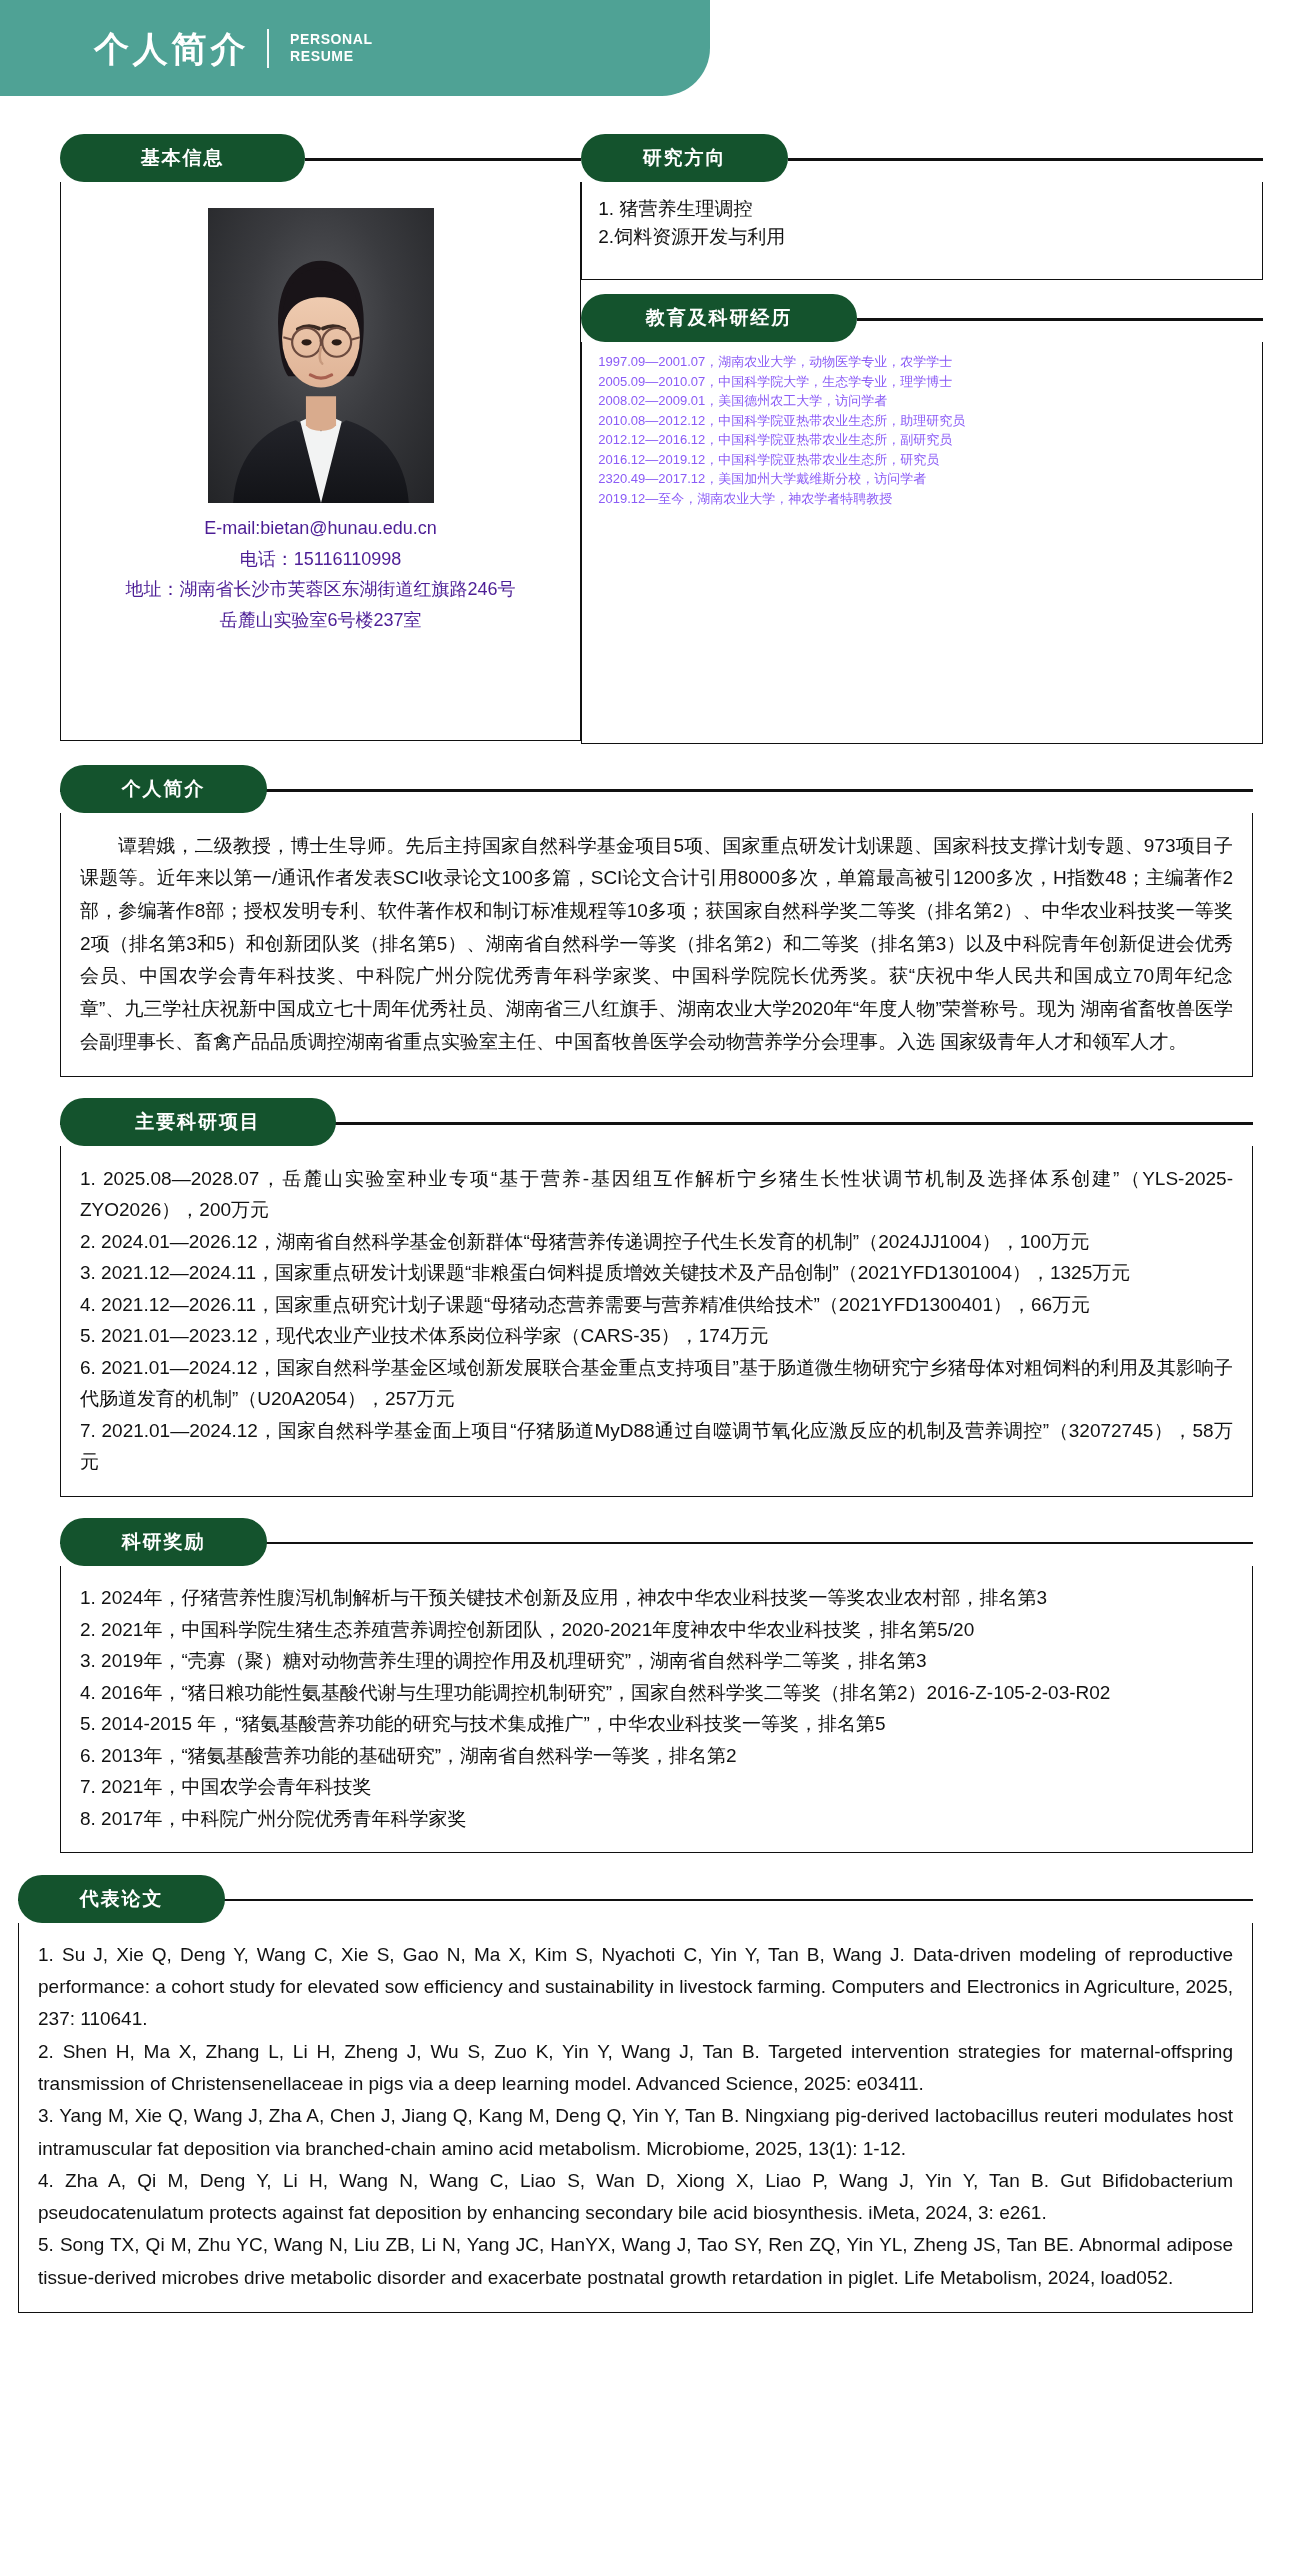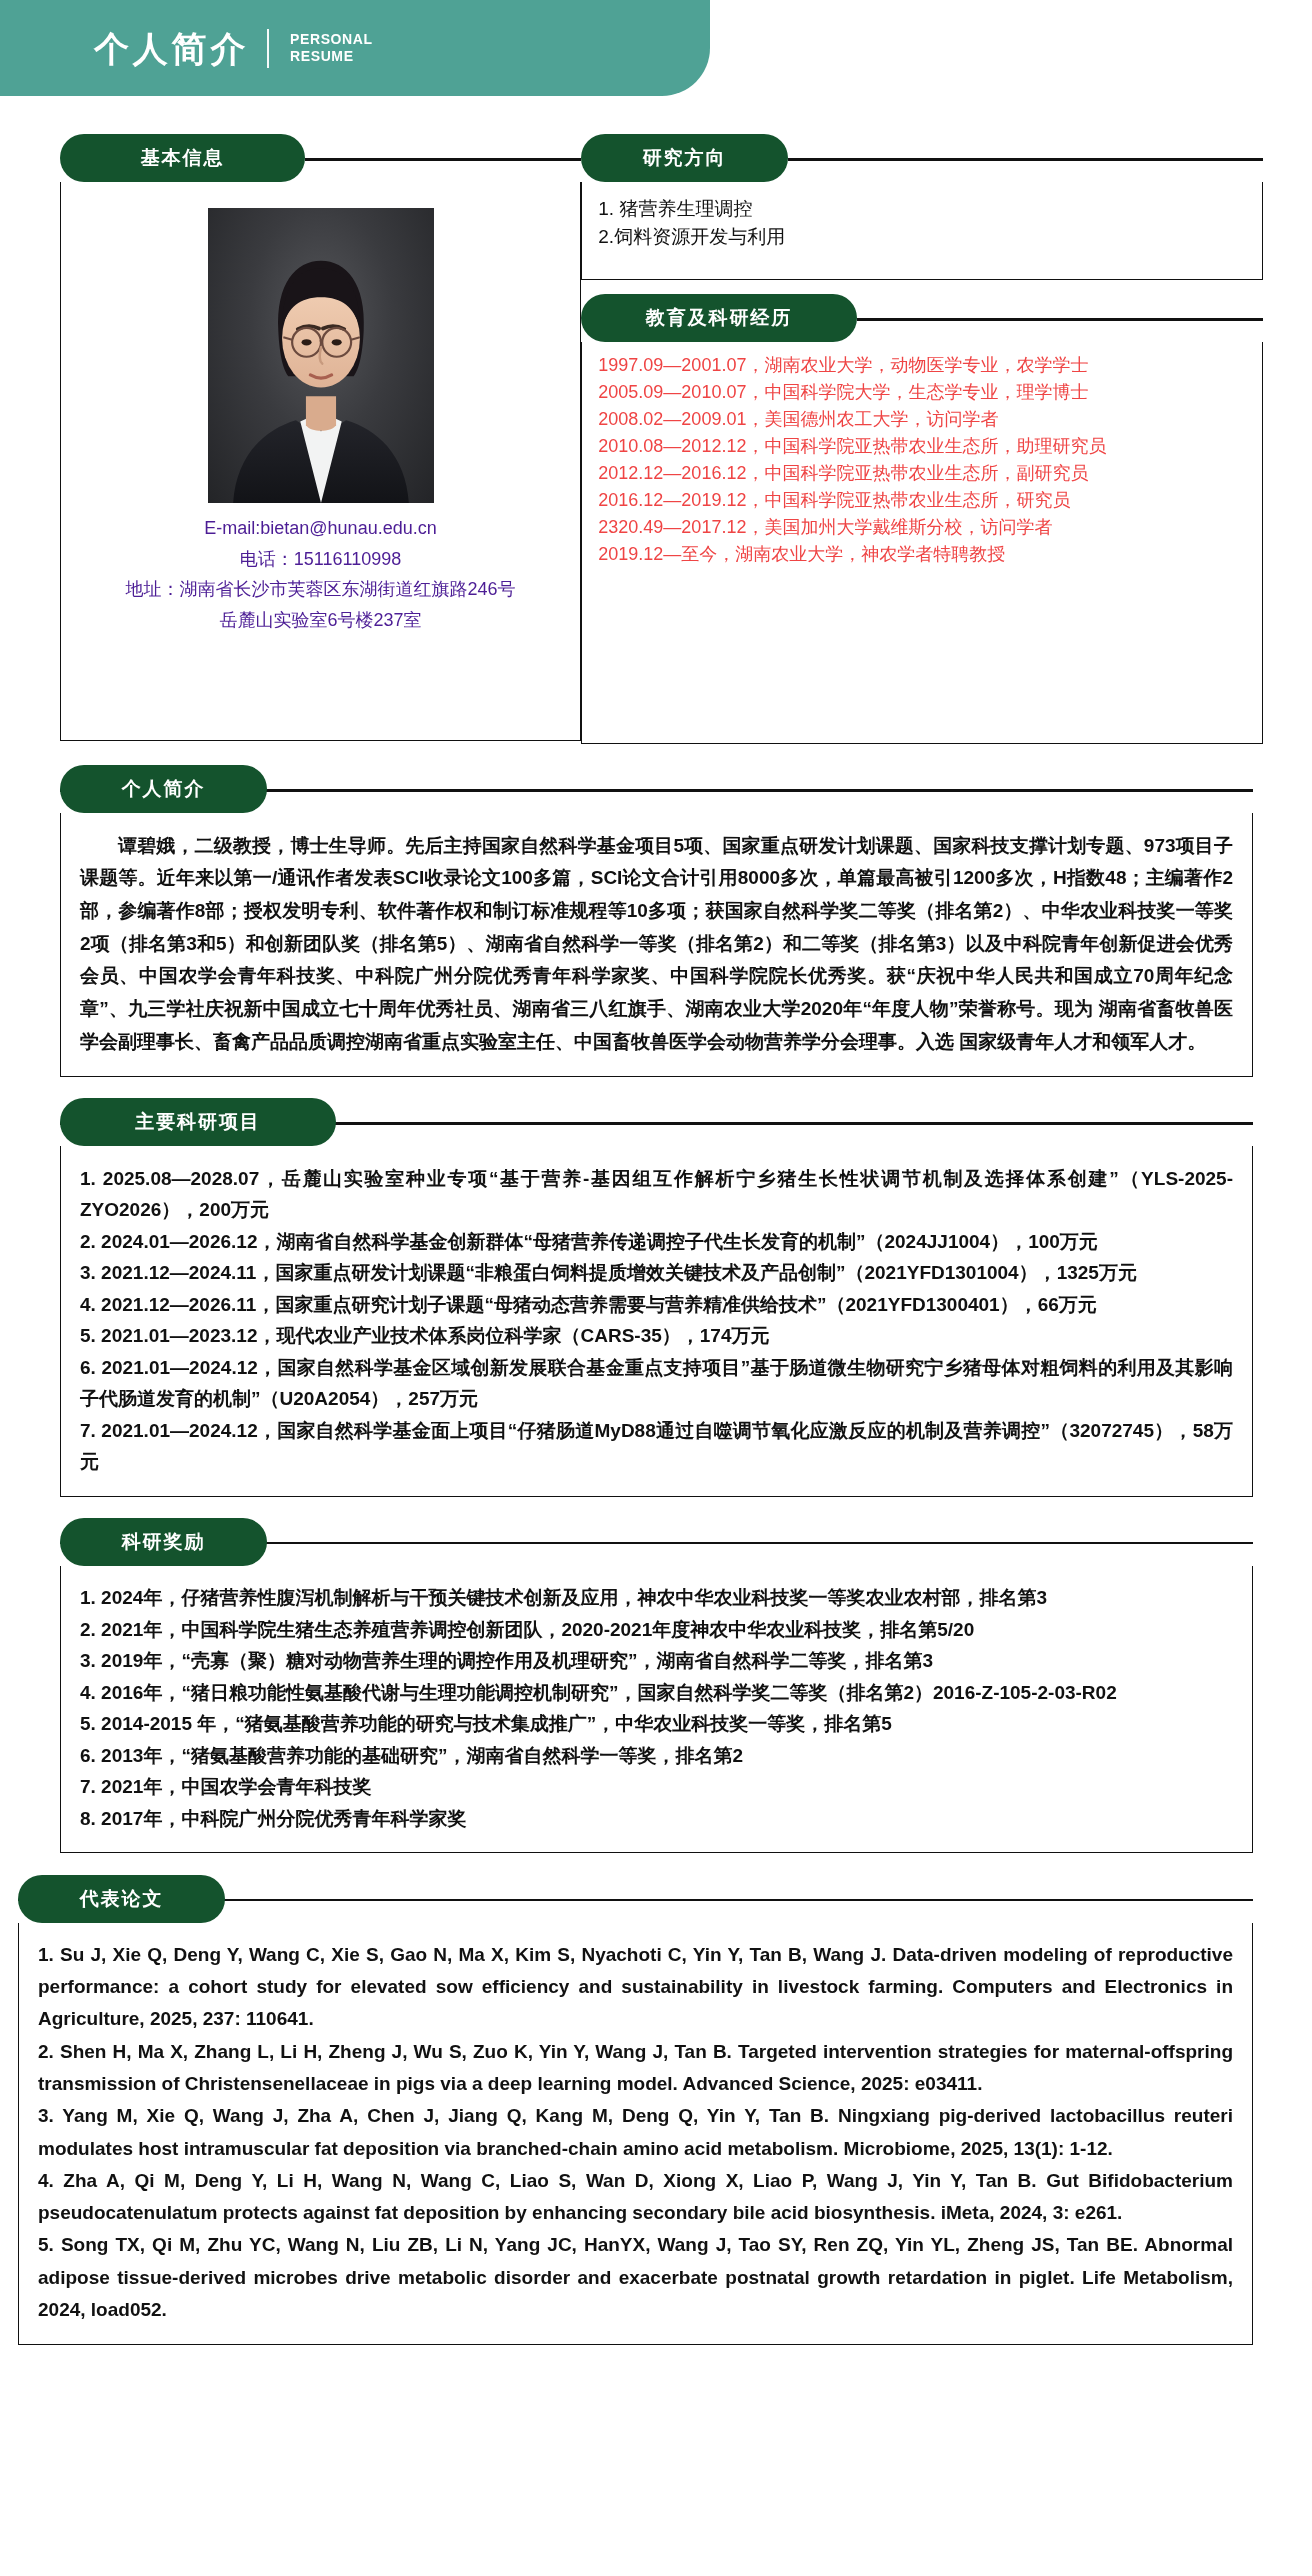--- a/index.html
+++ b/index.html
@@ -83,21 +83,20 @@
   }
   .sec-head .pill{ position:absolute; top:0; }
 
   .sec-body{
     border:1.9px solid #111;
     border-top:none;
     box-sizing:border-box;
     background:#fff;
     position:relative;
     z-index:1;
-    font-weight:bold;
   }
 
   
   .top-wrap{
     position:relative;
     margin:38px 0 0 0;
     padding:0 50px 0 60px;
     box-sizing:border-box;
   }
   .top-grid{
@@ -164,23 +163,23 @@
     font-size:19px;
     line-height:1.52;
     color:#111;
   }
   .rs-head2 .pill{ width:276px; }
   .rs-head2 .rule{ left:276px; }
 
   .edu-body{ padding:10px 16.3px 12.6px 16.3px; min-height:402px;}
   .edu-body p{
     margin:0;
-    font-size:18px;
+    font-size:13px;
     line-height:1.50;
-    color:#ef4444;
+    color:#8b5cf6;
   }
 
   
   .fw{
     margin:21.4px 60px 0 60px;
   }
   .fw .sec-head .pill{ left:0; }
   .fw .sec-head .rule{ left:0; }
   .fw .sec-body{
     padding:16.3px 19px 17.6px 19px;

